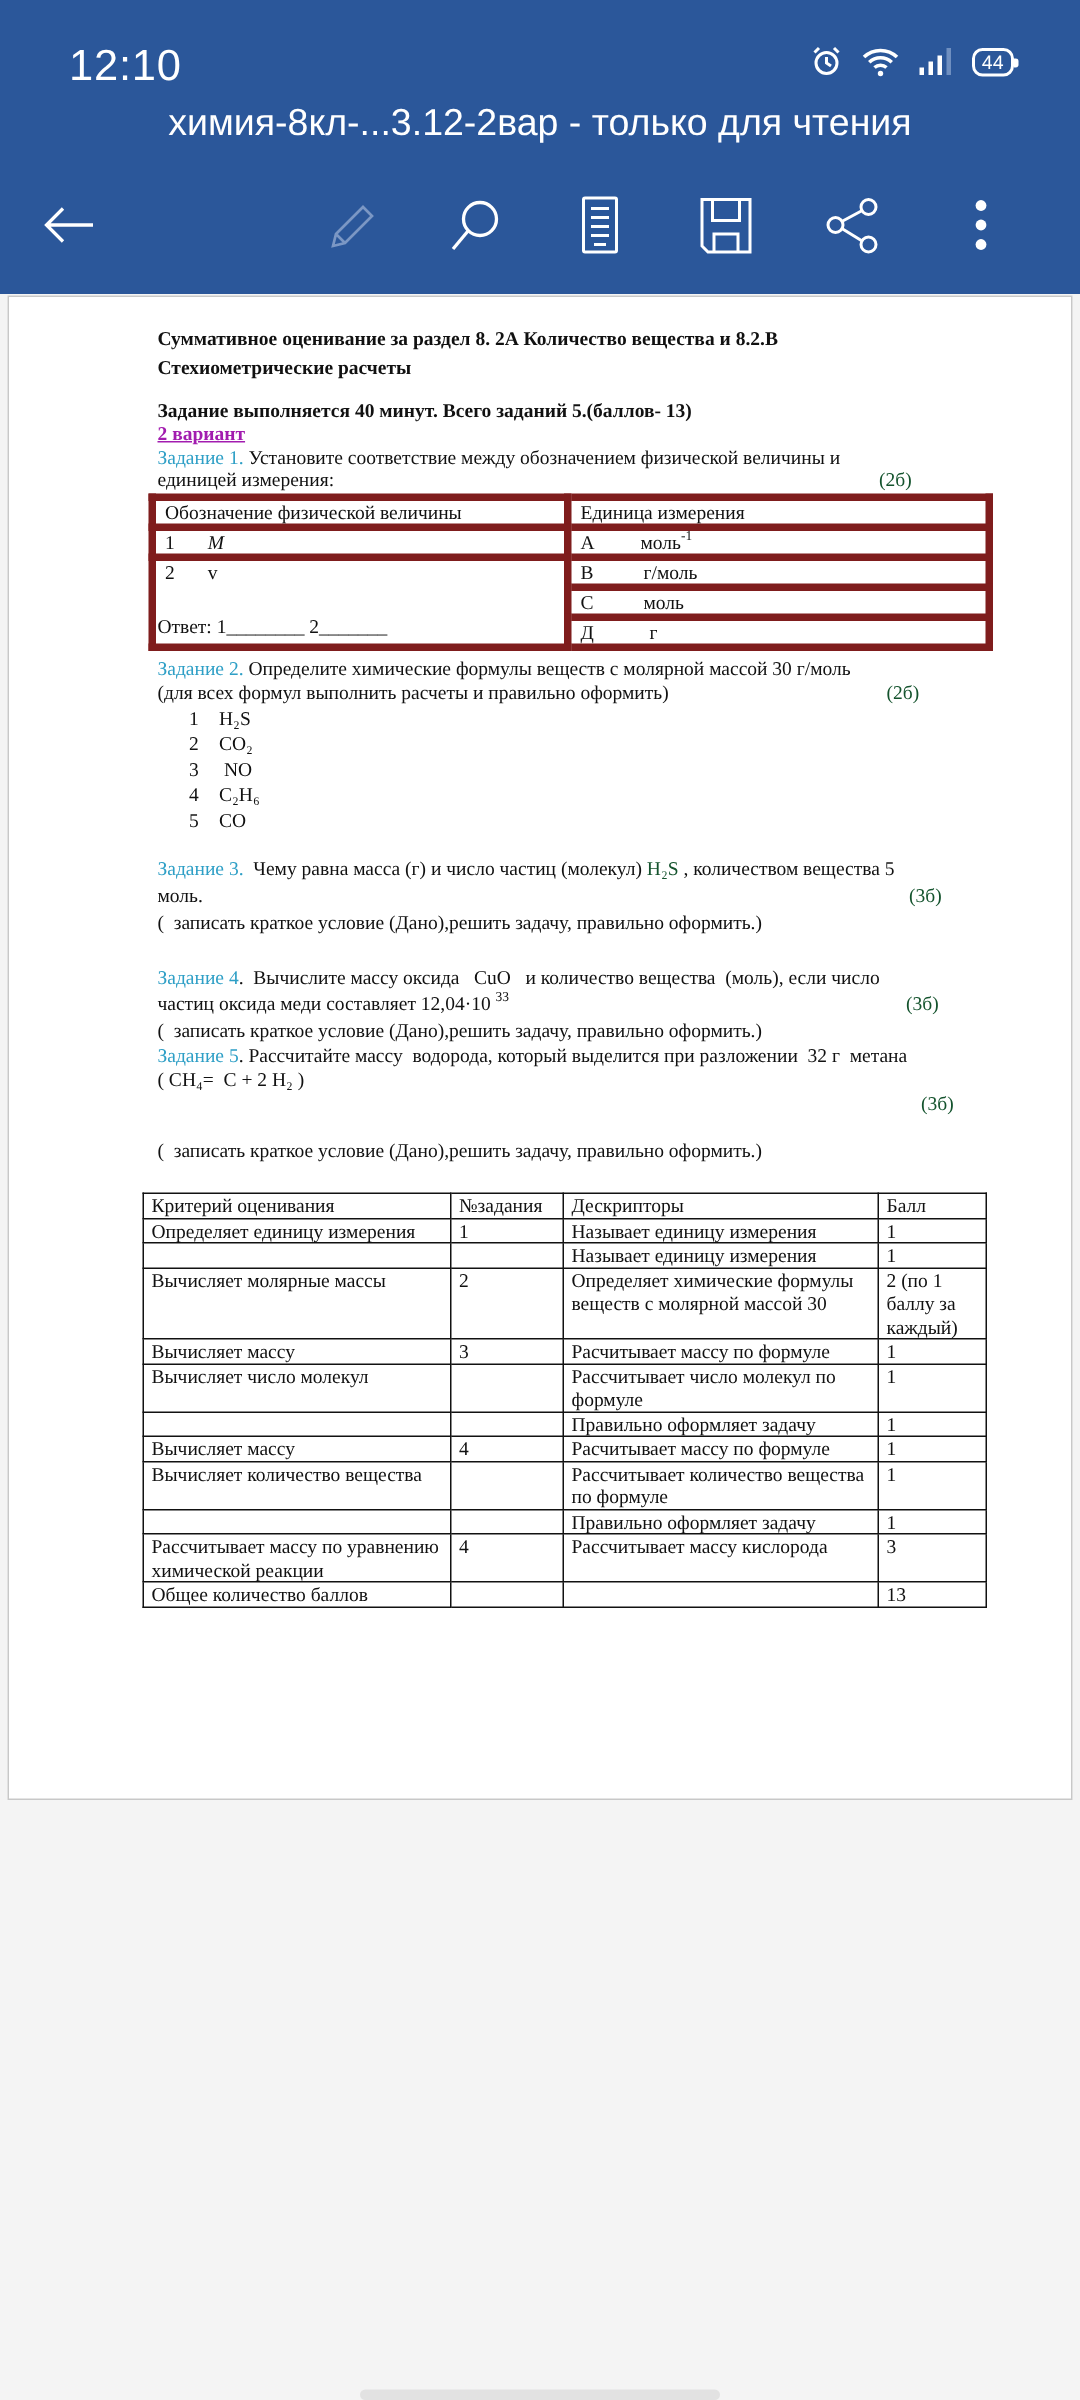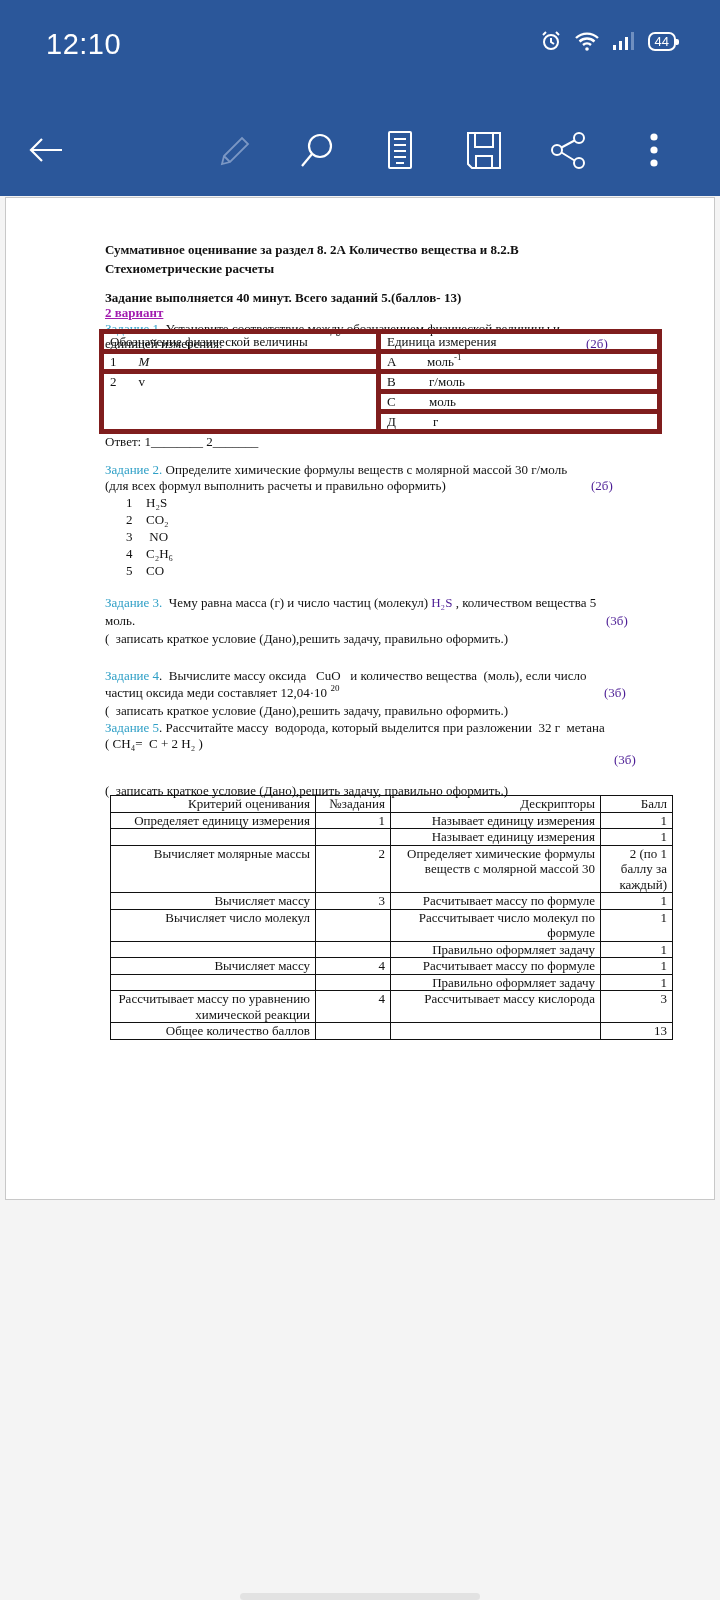--- a/index.html
+++ b/index.html
@@ -11,30 +11,30 @@
   .status-icons { position: absolute; right: 44px; top: 30px; display: flex; align-items: center; gap: 12px; }
   .battery { border: 2px solid #fff; border-radius: 7px; font-size: 13px; padding: 0 5px; height: 19px; line-height: 15px; position: relative; }
   .battery:after { content: ""; position: absolute; right: -5px; top: 5px; width: 3px; height: 6px; background: #fff; border-radius: 0 2px 2px 0; }
   .doc-title { position: absolute; left: 0; right: 0; top: 68px; text-align: center; font-size: 25px; }
   .toolbar { position: absolute; left: 0; top: 124px; width: 720px; height: 52px; }
   .tb { position: absolute; top: 0; width: 52px; height: 52px; display: flex; align-items: center; justify-content: center; }
   .tb svg { width: 40px; height: 40px; }
 
   .page { position: absolute; left: 5px; top: 197px; width: 710px; height: 1003px; background: #fff; border: 1px solid #c8c8c8; }
   .doc { position: absolute; left: 0; top: 0; width: 710px; font-family: "Liberation Serif", serif; font-size: 13px; color: #111; line-height: 16px; }
-  .abs { position: absolute; white-space: nowrap; margin-top: 24px; }
+  .abs { position: absolute; white-space: nowrap; }
   .bold { font-weight: bold; }
   .blue { color: #2e9fc6; }
   .variant { color: #a21caf; font-weight: bold; text-decoration: underline; }
-  .red { color: #4c1d95; }
+  .red { color: #14532d; }
   sup { font-size: 9px; vertical-align: 6px; line-height: 0; }
 
   table.t1 { position: absolute; left: 93px; top: 131px; width: 563px; border-collapse: collapse; }
   table.t1 td { border: 5px solid #7f1d1d; padding: 0 6px; height: 16px; line-height: 15px; vertical-align: top; font-size: 13px; }
-  table.t2 { position: absolute; left: 104px; top: 597px; width: 563px; border-collapse: collapse; text-align: right; }
+  table.t2 { position: absolute; left: 89px; top: 597px; width: 563px; border-collapse: collapse; }
   table.t2 td { border: 1px solid #111; padding: 0 5px; line-height: 15.5px; vertical-align: top; font-size: 13px; }
 
   .home-bar { position: absolute; left: 240px; top: 1593px; width: 240px; height: 7px; background: #e2e2e2; border-radius: 4px; }
 </style>
 </head>
 <body>
 
 <div class="appbar">
   <div class="status-time">12:10</div>
   <div class="status-icons">
@@ -47,20 +47,21 @@
         <circle cx="13" cy="19" r="1.8" fill="#fff" stroke="none"></circle>
       </svg>
     <svg width="24" height="20" viewBox="0 0 24 20" fill="#fff">
         <rect x="1" y="14" width="3" height="5"></rect>
         <rect x="7" y="10" width="3" height="9"></rect>
         <rect x="13" y="6" width="3" height="13"></rect>
         <rect x="19" y="1" width="3" height="18" fill="#6f8fc0"></rect>
       </svg>
     <div class="battery">44</div>
   </div>
+  <div class="doc-title">химия-8кл-...3.12-2вар - только для чтения</div>
 
   <div class="toolbar">
     <div class="tb" style="left:20px">
       <svg viewBox="0 0 40 40" fill="none" stroke="#fff" stroke-width="2.2">
           <path d="M36 20H5M16 9L5 20l11 11"></path>
         </svg>
     </div>
     <div class="tb" style="left:206px">
       <svg viewBox="0 0 40 40" fill="none" stroke="#7b97c4" stroke-width="1.8">
           <path d="M10 34l2-8L30 8l6 6-18 18z M12 26l6 6"></path>
@@ -152,21 +153,21 @@
     <div class="abs" style="left:120px;top:307px"><span style="display:inline-block;width:20px">3</span><span style="white-space:pre"> NO</span></div>
     <div class="abs" style="left:120px;top:324px"><span style="display:inline-block;width:20px">4</span><span>C₂H₆</span></div>
     <div class="abs" style="left:120px;top:341px"><span style="display:inline-block;width:20px">5</span><span>CO</span></div>
 
     <div class="abs" style="left:99px;top:373px;white-space:pre"><span class="blue">Задание 3.</span><span>  Чему равна масса (г) и число частиц (молекул) </span><span class="red">H₂S</span><span> , количеством вещества 5</span></div>
     <div class="abs" style="left:99px;top:391px">моль.</div>
     <div class="abs red" style="left:600px;top:391px">(3б)</div>
     <div class="abs" style="left:99px;top:409px;white-space:pre">(  записать краткое условие (Дано),решить задачу, правильно оформить.)</div>
 
     <div class="abs" style="left:99px;top:446px;white-space:pre"><span class="blue">Задание 4</span><span>.  Вычислите массу оксида   CuO   и количество вещества  (моль), если число</span></div>
-    <div class="abs" style="left:99px;top:463px"><span>частиц оксида меди составляет 12,04·10</span> <sup>20</sup></div>
+    <div class="abs" style="left:99px;top:463px"><span>частиц оксида меди составляет 12,04·10</span> <sup>33</sup></div>
     <div class="abs red" style="left:598px;top:463px">(3б)</div>
     <div class="abs" style="left:99px;top:481px;white-space:pre">(  записать краткое условие (Дано),решить задачу, правильно оформить.)</div>
 
     <div class="abs" style="left:99px;top:498px;white-space:pre"><span class="blue">Задание 5</span><span>. Рассчитайте массу  водорода, который выделится при разложении  32 г  метана</span></div>
     <div class="abs" style="left:99px;top:514px;white-space:pre">( CH₄=  C + 2 H₂ )</div>
     <div class="abs red" style="left:608px;top:530px">(3б)</div>
     <div class="abs" style="left:99px;top:561px;white-space:pre">(  записать краткое условие (Дано),решить задачу, правильно оформить.)</div>
 
     <table class="t2">
       <tbody>
@@ -212,20 +213,26 @@
             <td>Правильно оформляет задачу</td>
             <td>1</td>
       </tr>
       <tr>
         <td>Вычисляет массу</td>
             <td>4</td>
             <td>Расчитывает массу по формуле</td>
             <td>1</td>
       </tr>
       <tr>
+        <td>Вычисляет количество вещества</td>
+            <td></td>
+            <td>Рассчитывает количество вещества по формуле</td>
+            <td>1</td>
+      </tr>
+      <tr>
         <td></td>
             <td></td>
             <td>Правильно оформляет задачу</td>
             <td>1</td>
       </tr>
       <tr>
         <td>Рассчитывает массу по уравнению химической реакции</td>
             <td>4</td>
             <td>Рассчитывает массу  кислорода</td>
             <td>3</td>

